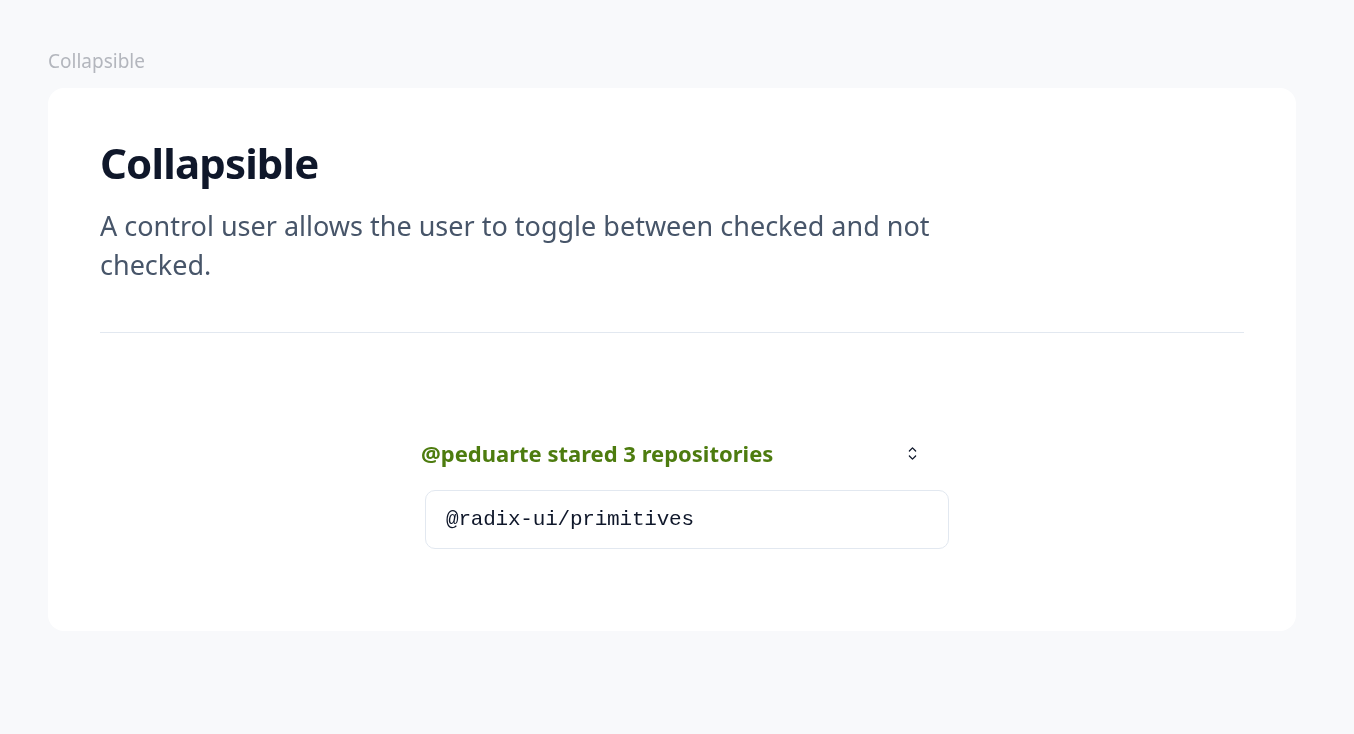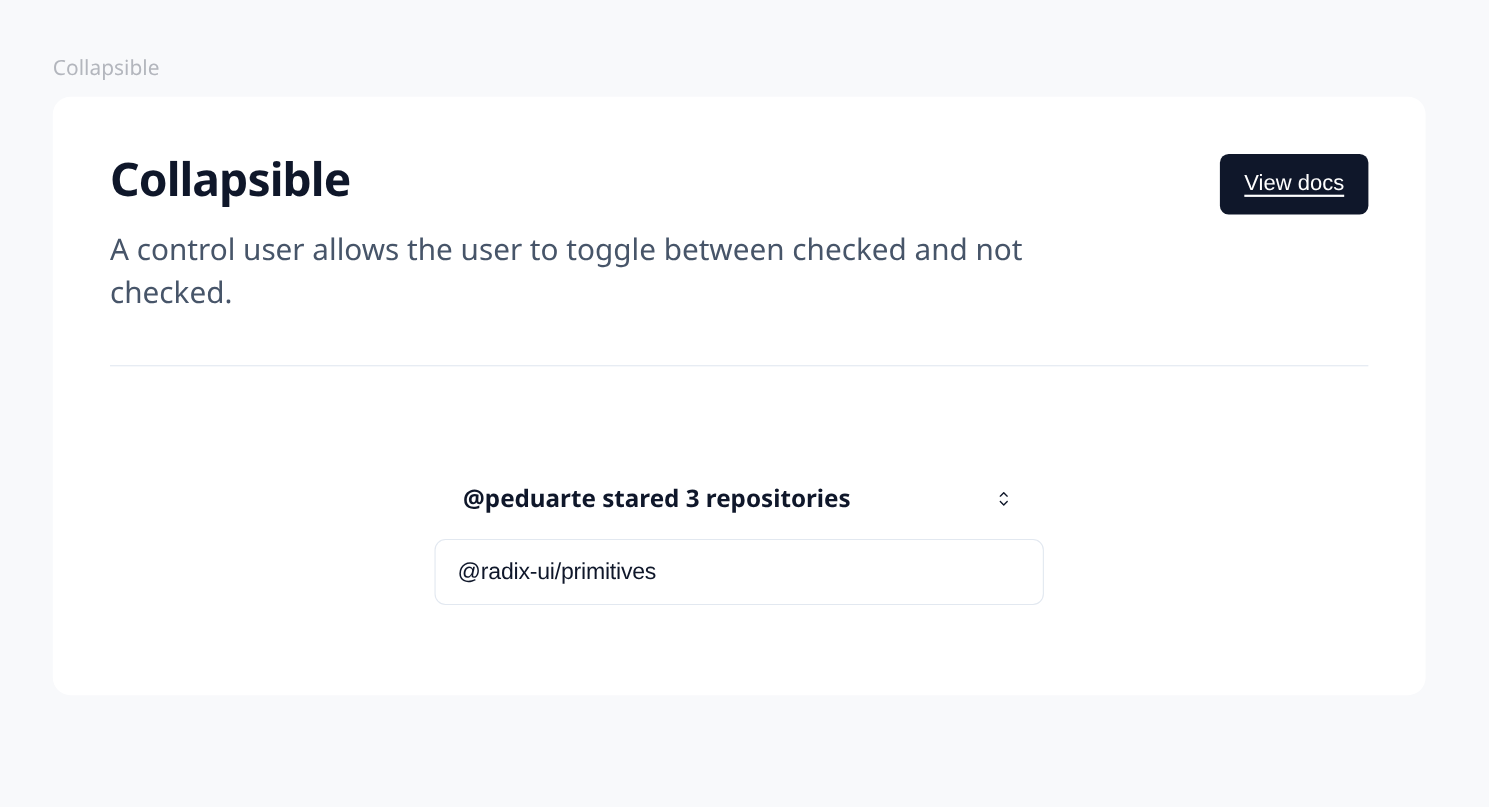--- a/index.html
+++ b/index.html
@@ -80,21 +80,21 @@
     .collapsible-header {
       display: flex;
       align-items: center;
       justify-content: space-between;
       padding: 0 22px 0 26px;
       margin-bottom: 22px;
     }
     .collapsible-label {
       font-size: 22px;
       font-weight: 700;
-      color: #0f172a;
+      color: #4d7c0f;
     }
     .toggle-button {
       background: none;
       border: none;
       cursor: pointer;
       padding: 4px;
       display: flex;
       align-items: center;
       justify-content: center;
       color: #0f172a;
@@ -102,36 +102,36 @@
     .toggle-button svg {
       width: 21px;
       height: 21px;
     }
     .repo-item {
       border: 1px solid #e2e8f0;
       border-radius: 10px;
       padding: 17px 20px;
       font-size: 21px;
       color: #0f172a;
-      font-family: Liberation Sans, sans-serif;
+      font-family: Liberation Mono, monospace;
       letter-spacing: -0.01em;
+      margin-left: 30px;
     }
   </style>
 </head>
 <body>
 
 <div class="section-label">Collapsible</div>
 
 <div class="card">
   <div class="header-row">
     <div class="header-text">
       <h1 class="title">Collapsible</h1>
       <p class="description">A control user allows the user to toggle between checked and not checked.</p>
     </div>
-    <button class="docs-button">View docs</button>
   </div>
 
   <hr class="divider">
 
   <div class="demo-area">
     <div class="collapsible">
       <div class="collapsible-header">
         <span class="collapsible-label">@peduarte stared 3 repositories</span>
         <button class="toggle-button">
           <svg viewBox="0 0 15 15" fill="none" xmlns="http://www.w3.org/2000/svg">

